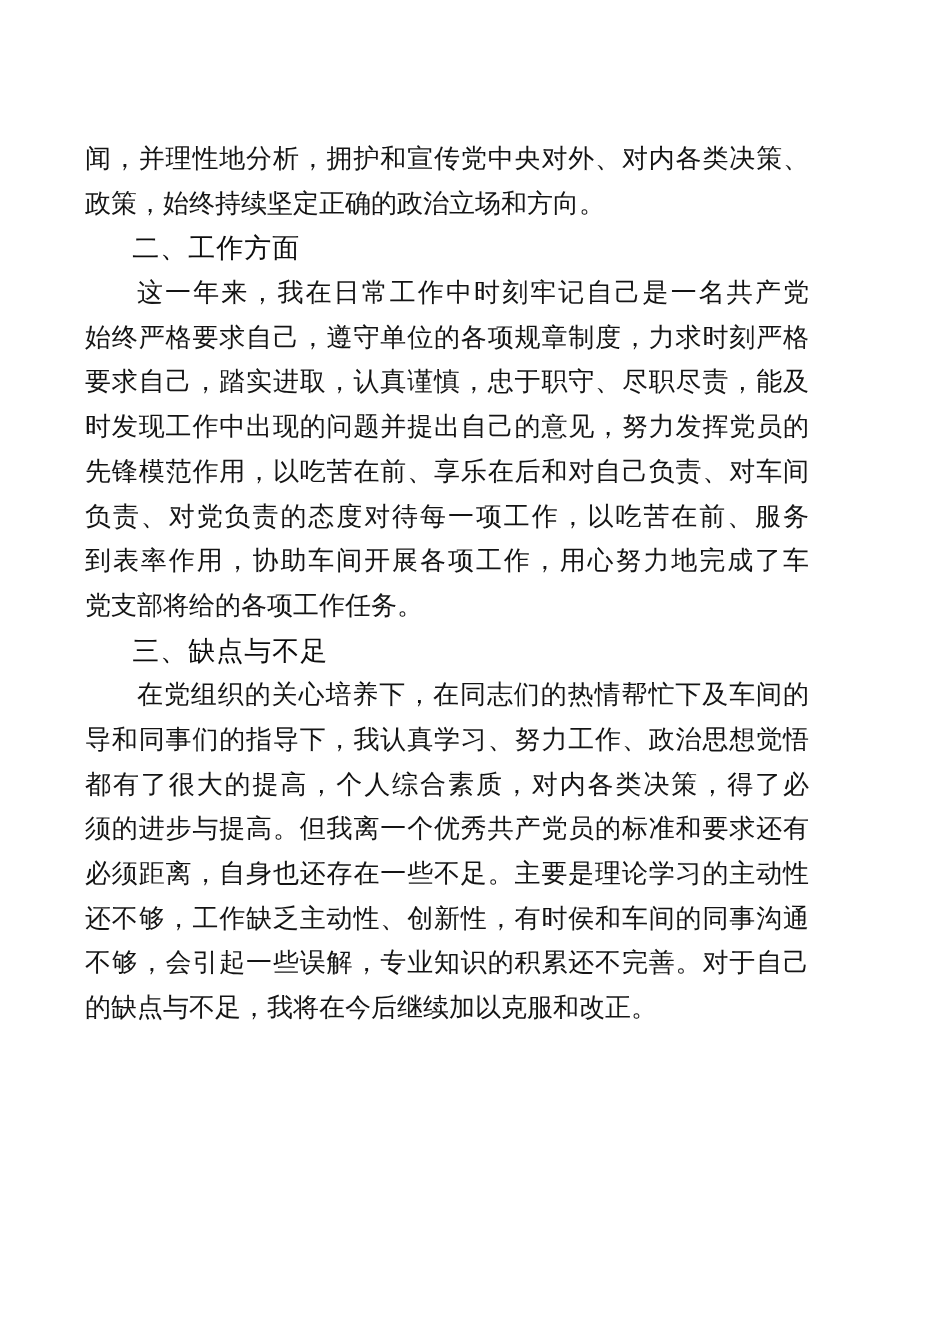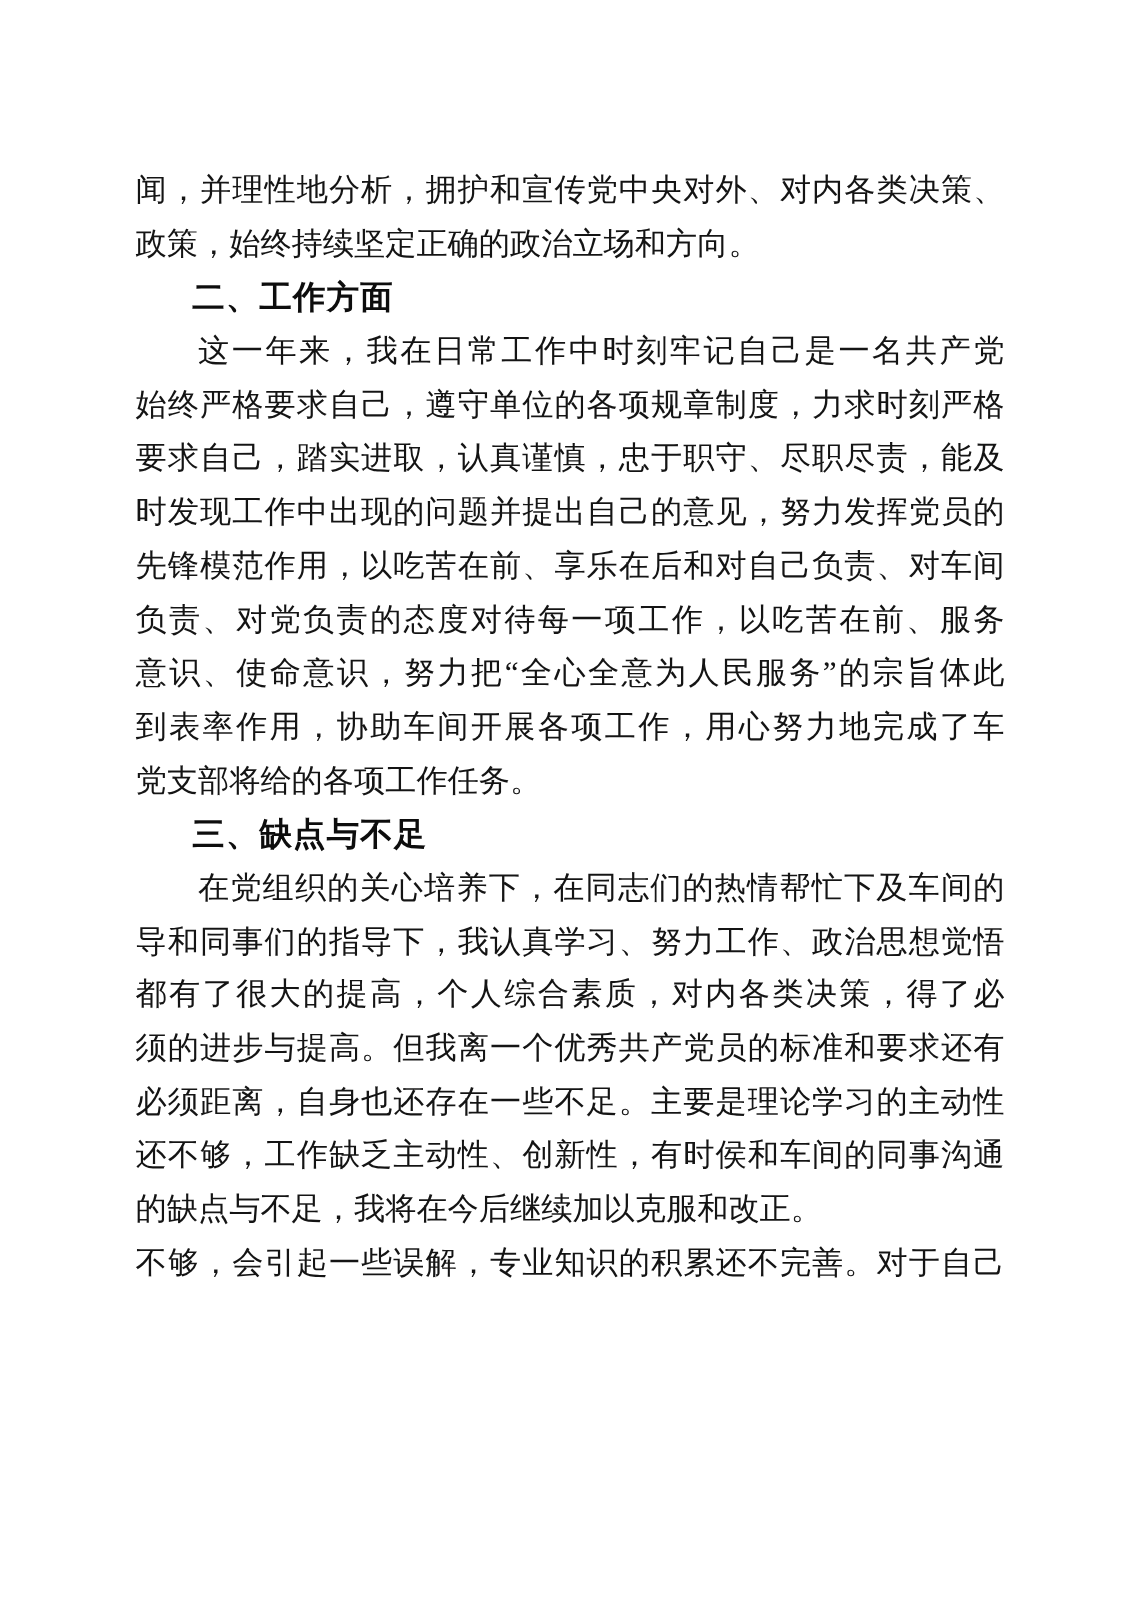--- a/index.html
+++ b/index.html
@@ -11,21 +11,21 @@
     width: 950px;
     height: 1344px;
     overflow: hidden;
     font-family: "Liberation Serif", "DejaVu Serif", serif;
     color: #141414;
   }
   .page {
     box-sizing: border-box;
     width: 950px;
     height: 1344px;
-    padding: 137px 113px 0 113px;
+    padding: 137px 113px 0 85px;
     background: #ffffff;
   }
   .doc-body {
     width: 724px;
   }
   .text-line {
     font-size: 26px;
     line-height: 44.7px;
     height: 44.7px;
     text-align: justify;
@@ -37,21 +37,21 @@
   }
   .text-line.last-line {
     text-align-last: left;
     font-family: Liberation Serif, serif;
   }
   .text-line.first-line-indent {
     text-indent: 2em;
   }
   .section-heading {
     font-family: "Liberation Sans", "DejaVu Sans", sans-serif;
-    font-weight: bold;
+    font-weight: normal;
     font-size: 27px;
     line-height: 44.7px;
     height: 44.7px;
     text-indent: 1.75em;
     text-align: left;
     letter-spacing: 1px;
     color: #0d0d0d;
     overflow: hidden;
   }
 </style>
@@ -65,29 +65,28 @@
         <div class="text-line last-line">政策，始终持续坚定正确的政治立场和方向。</div>
       </div>
       <div class="section-heading">二、工作方面</div>
       <div>
         <div class="text-line first-line-indent">这一年来，我在日常工作中时刻牢记自己是一名共产党员，</div>
         <div class="text-line">始终严格要求自己，遵守单位的各项规章制度，力求时刻严格</div>
         <div class="text-line">要求自己，踏实进取，认真谨慎，忠于职守、尽职尽责，能及</div>
         <div class="text-line">时发现工作中出现的问题并提出自己的意见，努力发挥党员的</div>
         <div class="text-line">先锋模范作用，以吃苦在前、享乐在后和对自己负责、对车间</div>
         <div class="text-line">负责、对党负责的态度对待每一项工作，以吃苦在前、服务</div>
-        <div class="text-line">意识、使命意识，努力把“全心全意为人民服务”的宗旨体此</div>
         <div class="text-line">到表率作用，协助车间开展各项工作，用心努力地完成了车间、</div>
         <div class="text-line last-line">党支部将给的各项工作任务。</div>
       </div>
       <div class="section-heading">三、缺点与不足</div>
       <div>
         <div class="text-line first-line-indent">在党组织的关心培养下，在同志们的热情帮忙下及车间的领</div>
         <div class="text-line">导和同事们的指导下，我认真学习、努力工作、政治思想觉悟</div>
         <div class="text-line">都有了很大的提高，个人综合素质，对内各类决策，得了必</div>
         <div class="text-line">须的进步与提高。但我离一个优秀共产党员的标准和要求还有</div>
         <div class="text-line">必须距离，自身也还存在一些不足。主要是理论学习的主动性</div>
         <div class="text-line">还不够，工作缺乏主动性、创新性，有时侯和车间的同事沟通</div>
+        <div class="text-line">不够，会引起一些误解，专业知识的积累还不完善。对于自己</div>
         <div class="text-line last-line">的缺点与不足，我将在今后继续加以克服和改正。</div>
-        <div class="text-line">不够，会引起一些误解，专业知识的积累还不完善。对于自己</div>
       </div>
     </div>
 </div>
 
 </body></html>

